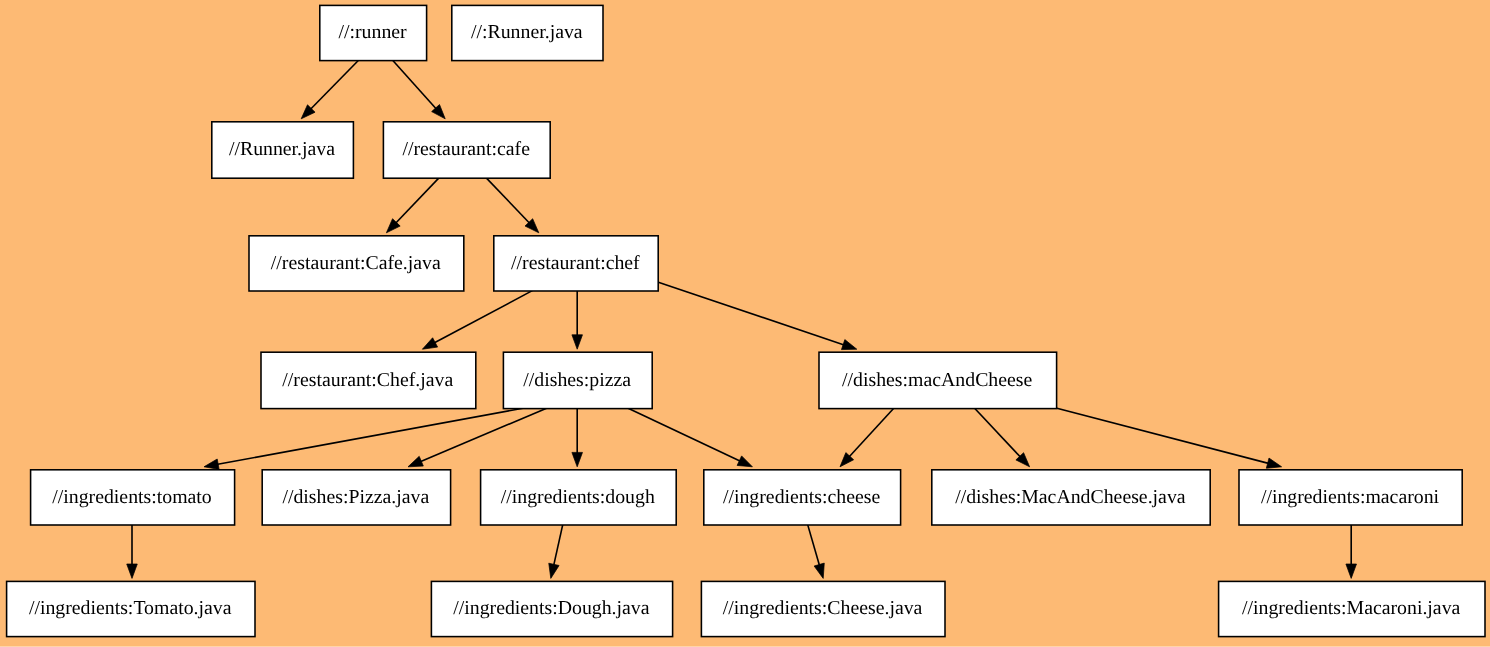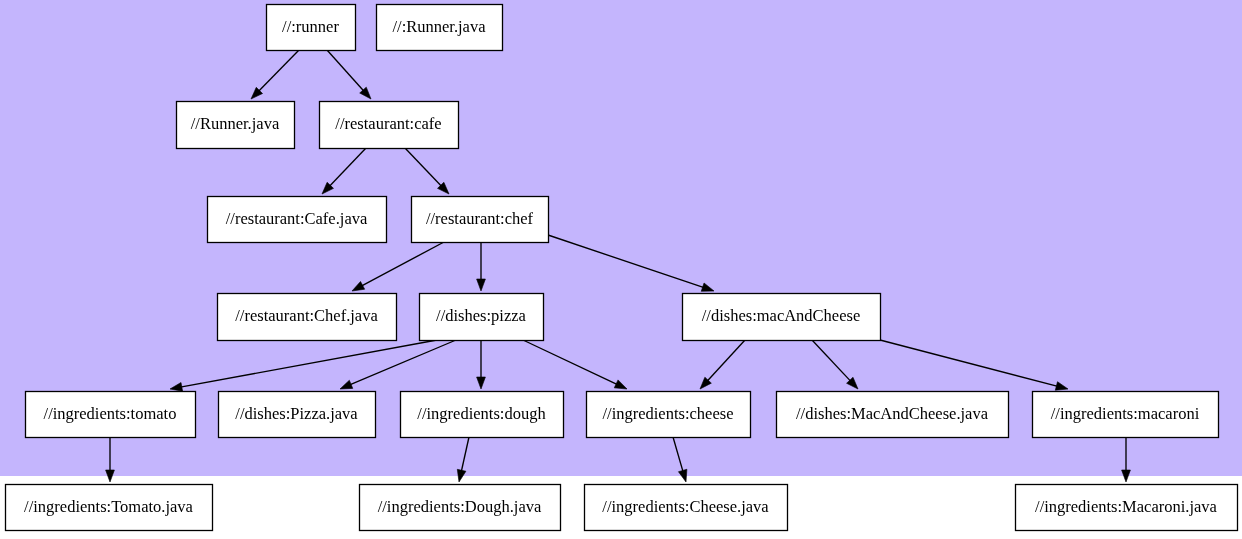--- a/index.html
+++ b/index.html
@@ -10,22 +10,22 @@
   }
   body {
     width: 1242px;
     height: 539px;
     overflow: hidden;
     font-family: "Liberation Serif", "DejaVu Serif", serif;
   }
   #graph-root {
     position: relative;
     width: 1242px;
-    height: 476px;
-    background: #c4b5fd;
+    height: 539px;
+    background: #fdba74;
   }
   svg#graph-svg {
     position: absolute;
     top: 0;
     left: 0;
     width: 1242px;
     height: 539px;
     display: block;
   }
   .node-box {

